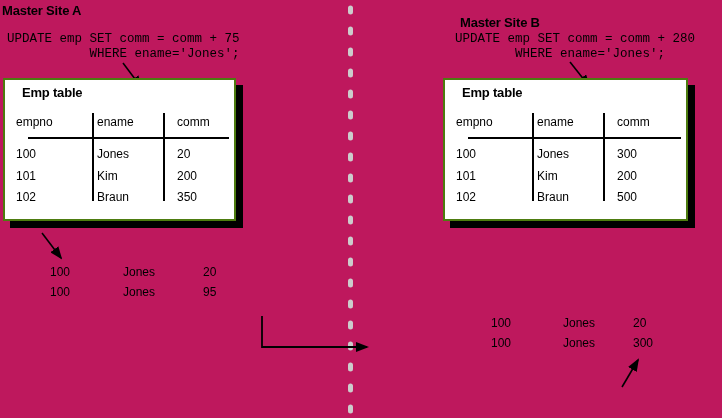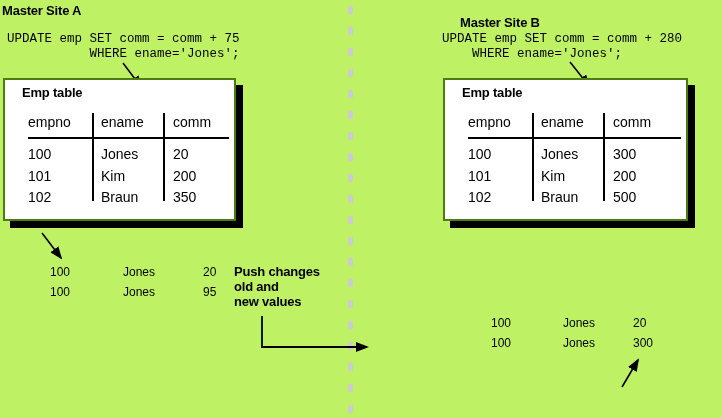--- a/index.html
+++ b/index.html
@@ -1,17 +1,17 @@
 <!DOCTYPE html>
 <html><head>
 <meta charset="utf-8">
 <style>
   html,body{margin:0;padding:0;background:#fff;}
   .canvas{
-    position:relative;width:722px;height:418px;background:#bef264;overflow:hidden;
+    position:relative;width:722px;height:418px;background:#be185d;overflow:hidden;
     font-family:"Liberation Sans",sans-serif;color:#000;
   }
   .overlay{position:absolute;left:0;top:0;width:722px;height:418px;pointer-events:none;}
   .site-title{
     position:absolute;font-weight:bold;font-size:13px;line-height:14px;
     letter-spacing:-0.2px;white-space:pre;
   }
   .sql{
     position:absolute;font-family:"Liberation Mono","DejaVu Sans Mono",monospace;
     font-size:12.5px;line-height:15px;white-space:pre;
@@ -24,21 +24,21 @@
   .empbox{
     position:absolute;top:78px;height:139px;background:#fff;
     border:2px solid #4d7c0f;box-shadow:7px 7px 0 #000;
   }
   .box-a{left:3px;width:229px;}
   .box-b{left:443px;width:241px;}
   .box-title{
     position:absolute;left:17px;top:5px;font-weight:bold;font-size:13px;
     letter-spacing:-0.2px;white-space:pre;
   }
-  .trow{position:absolute;left:23px;display:flex;font-size:14px;line-height:13px;}
+  .trow{position:absolute;left:11px;display:flex;font-size:12px;line-height:13px;gap:8px;}
   .trow.hdr{top:36px;}
   .trow.r0{top:68px;}
   .trow.r1{top:90px;}
   .trow.r2{top:111px;}
   .c1{width:73px;}
   .c2{width:72px;}
   .c3{flex:1;}
   .hrule{position:absolute;left:23px;right:5px;top:57px;height:2px;background:#000;}
   .vline{position:absolute;top:33px;height:88px;width:2px;background:#000;}
   .vl1{left:87px;}
@@ -103,26 +103,23 @@
     <span class="wa1">100</span>
     <span class="wa2">Jones</span>
     <span>20</span>
   </div>
   <div class="vals-row vleft" style="top:286px;">
     <span class="wa1">100</span>
     <span class="wa2">Jones</span>
     <span>95</span>
   </div>
 
-  <div class="lbl" style="left:234px;top:264px;">Push changes
-old and
-new values</div>
 
   <div class="site-title" style="left:460px;top:4px;margin-top:12px;">Master Site B</div>
-  <div class="sql" style="left:442px;top:32px;">UPDATE emp SET comm = comm + 280
+  <div class="sql" style="left:455px;top:32px;text-align:center;">UPDATE emp SET comm = comm + 280
     WHERE ename='Jones';</div>
 
   <div class="empbox box-b">
     <div class="box-title">Emp table</div>
     <div class="trow hdr">
       <span class="c1">empno</span>
       <span class="c2">ename</span>
       <span class="c3">comm</span>
     </div>
     <div class="hrule"></div>

